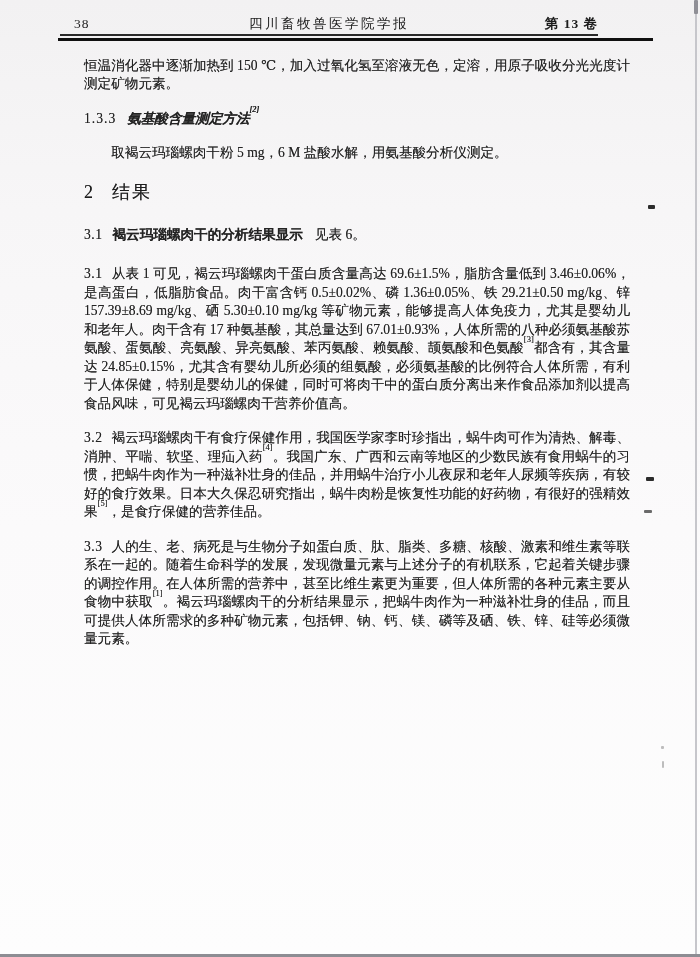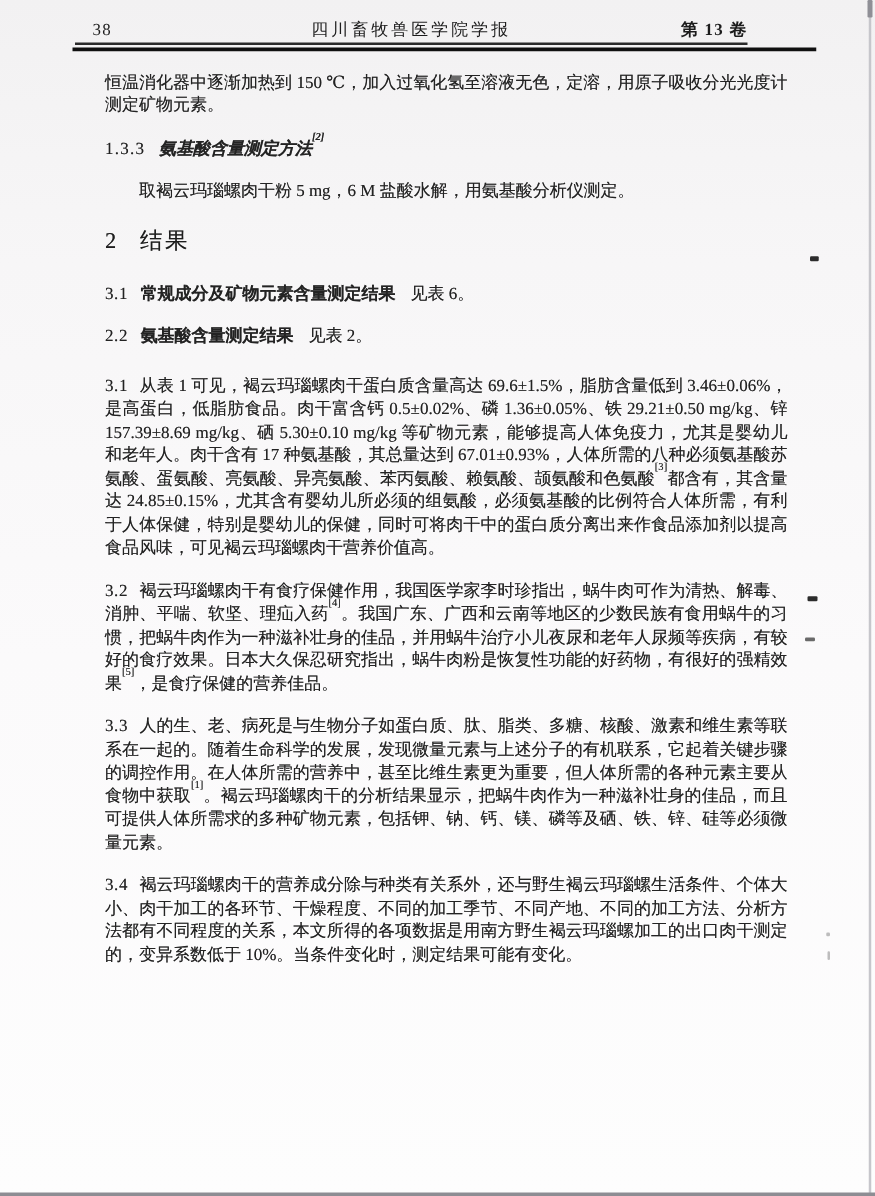--- a/index.html
+++ b/index.html
@@ -120,27 +120,25 @@
   <main class="content">
 
     <p>恒温消化器中逐渐加热到 150 ℃，加入过氧化氢至溶液无色，定溶，用原子吸收分光光度计测定矿物元素。</p>
 
     <p class="subsec"><span class="snum">1.3.3</span><span>氨基酸含量测定方法</span><sup class="ref">[2]</sup></p>
 
     <p class="indent">取褐云玛瑙螺肉干粉 5 mg，6 M 盐酸水解，用氨基酸分析仪测定。</p>
 
     <p class="major"><span class="mnum">2</span><span>结果</span></p>
 
-    <p class="result"><span class="rnum">3.1</span><span class="rbold">常规成分及矿物元素含量测定结果</span><span class="rtail">见表 6。</span></p>
+    <p class="result"><span class="rnum">3.1</span><span class="rbold">褐云玛瑙螺肉干的分析结果显示</span><span class="rtail">见表 6。</span></p>
 
-    <p class="result"><span class="rnum">2.2</span><span class="rbold">氨基酸含量测定结果</span><span class="rtail">见表 2。</span></p>
 
 
     <p class="disc first-disc"><span class="rnum">3.1</span><span><span>从表 1 可见，褐云玛瑙螺肉干蛋白质含量高达 69.6±1.5%，脂肪含量低到 3.46±0.06%，是高蛋白，低脂肪食品。肉干富含钙 0.5±0.02%、磷 1.36±0.05%、铁 29.21±0.50 mg/kg、锌 157.39±8.69 mg/kg、硒 5.30±0.10 mg/kg 等矿物元素，能够提高人体免疫力，尤其是婴幼儿和老年人。肉干含有 17 种氨基酸，其总量达到 67.01±0.93%，人体所需的八种必须氨基酸苏氨酸、蛋氨酸、亮氨酸、异亮氨酸、苯丙氨酸、赖氨酸、颉氨酸和色氨酸</span><sup class="ref">[3]</sup><span>都含有，其含量达 24.85±0.15%，尤其含有婴幼儿所必须的组氨酸，必须氨基酸的比例符合人体所需，有利于人体保健，特别是婴幼儿的保健，同时可将肉干中的蛋白质分离出来作食品添加剂以提高食品风味，可见褐云玛瑙螺肉干营养价值高。</span></span></p>
 
     <p class="disc"><span class="rnum">3.2</span><span><span>褐云玛瑙螺肉干有食疗保健作用，我国医学家李时珍指出，蜗牛肉可作为清热、解毒、消肿、平喘、软坚、理疝入药</span><sup class="ref">[4]</sup><span>。我国广东、广西和云南等地区的少数民族有食用蜗牛的习惯，把蜗牛肉作为一种滋补壮身的佳品，并用蜗牛治疗小儿夜尿和老年人尿频等疾病，有较好的食疗效果。日本大久保忍研究指出，蜗牛肉粉是恢复性功能的好药物，有很好的强精效果</span><sup class="ref">[5]</sup><span>，是食疗保健的营养佳品。</span></span></p>
 
     <p class="disc"><span class="rnum">3.3</span><span><span>人的生、老、病死是与生物分子如蛋白质、肽、脂类、多糖、核酸、激素和维生素等联系在一起的。随着生命科学的发展，发现微量元素与上述分子的有机联系，它起着关键步骤的调控作用。在人体所需的营养中，甚至比维生素更为重要，但人体所需的各种元素主要从食物中获取</span><sup class="ref">[1]</sup><span>。褐云玛瑙螺肉干的分析结果显示，把蜗牛肉作为一种滋补壮身的佳品，而且可提供人体所需求的多种矿物元素，包括钾、钠、钙、镁、磷等及硒、铁、锌、硅等必须微量元素。</span></span></p>
 
-    <p class="disc"><span class="rnum">3.4</span><span><span>褐云玛瑙螺肉干的营养成分除与种类有关系外，还与野生褐云玛瑙螺生活条件、个体大小、肉干加工的各环节、干燥程度、不同的加工季节、不同产地、不同的加工方法、分析方法都有不同程度的关系，本文所得的各项数据是用南方野生褐云玛瑙螺加工的出口肉干测定的，变异系数低于 10%。当条件变化时，测定结果可能有变化。</span></span></p>
 
   </main>
 </div>
 
 </body></html>

